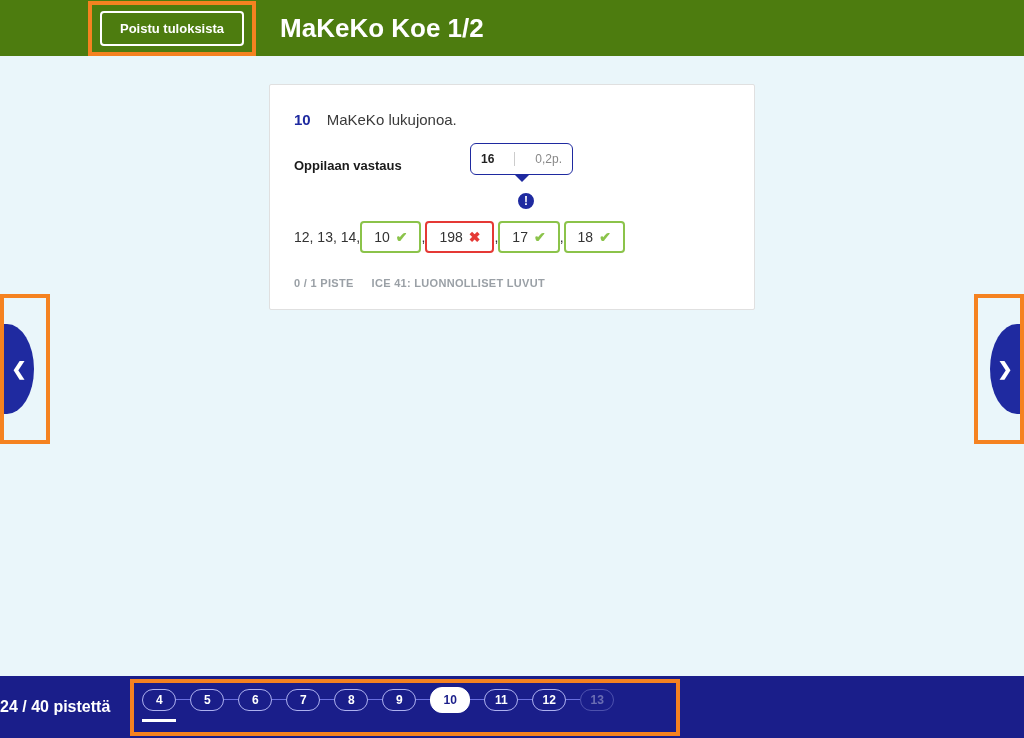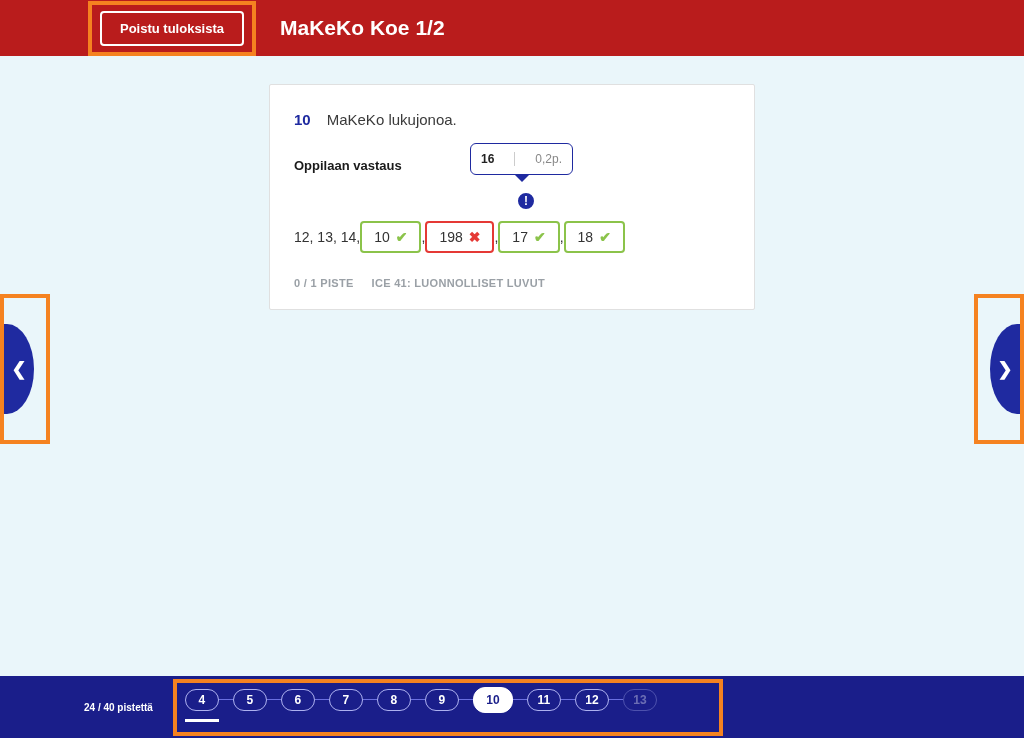--- a/index.html
+++ b/index.html
@@ -5,21 +5,21 @@
   * { box-sizing: border-box; margin: 0; padding: 0; }
   body {
     font-family: -apple-system, BlinkMacSystemFont, "Segoe UI", Arial, sans-serif;
     background: #eaf6fa;
     width: 1024px;
     height: 738px;
     overflow: hidden;
     position: relative;
   }
   .header {
-    background: #b91c1c;
+    background: #4d7c0f;
     height: 56px;
     display: flex;
     align-items: center;
     padding: 0 20px;
     gap: 24px;
   }
   .exit-wrap {
     border: 4px solid #f58220;
     padding: 6px 8px;
     margin-left: 68px;
@@ -29,21 +29,21 @@
     color: #fff;
     background: transparent;
     font-weight: 700;
     font-size: 13px;
     padding: 8px 18px;
     border-radius: 4px;
     cursor: pointer;
   }
   .title {
     color: #fff;
-    font-size: 21px;
+    font-size: 26px;
     font-weight: 700;
   }
   .card {
     background: #fff;
     border: 1px solid #e0e0e0;
     border-radius: 2px;
     width: 486px;
     margin: 28px auto 0 auto;
     padding: 26px 24px 20px 24px;
     position: relative;
@@ -108,21 +108,21 @@
     color:#fff;font-size:18px;font-weight:700;cursor:pointer;
   }
   .bump.left{ left:0; border-radius:0 60px 60px 0 / 0 100px 100px 0;}
   .bump.right{ right:0; border-radius:60px 0 0 60px / 100px 0 0 100px;}
   
   .footer{
     position:absolute; bottom:0; left:0; right:0;
     height:62px; background:#1a1e8a;
     display:flex; align-items:center;
   }
-  .score{ color:#fff; font-weight:700; font-size:10px; margin-left:84px;}
+  .score{ color:#fff; font-weight:700; font-size:16px; }
   .pager-hl{
     border:4px solid #f58220;
     padding:4px 8px 10px 8px;
     margin-left:20px;
     width:550px;
   }
   .pager{ display:flex; align-items:center; gap:0; position:relative;}
   .link{ height:1px; width:14px; background:#6a6fe0;}
   .pg{
     min-width:34px;height:22px;

